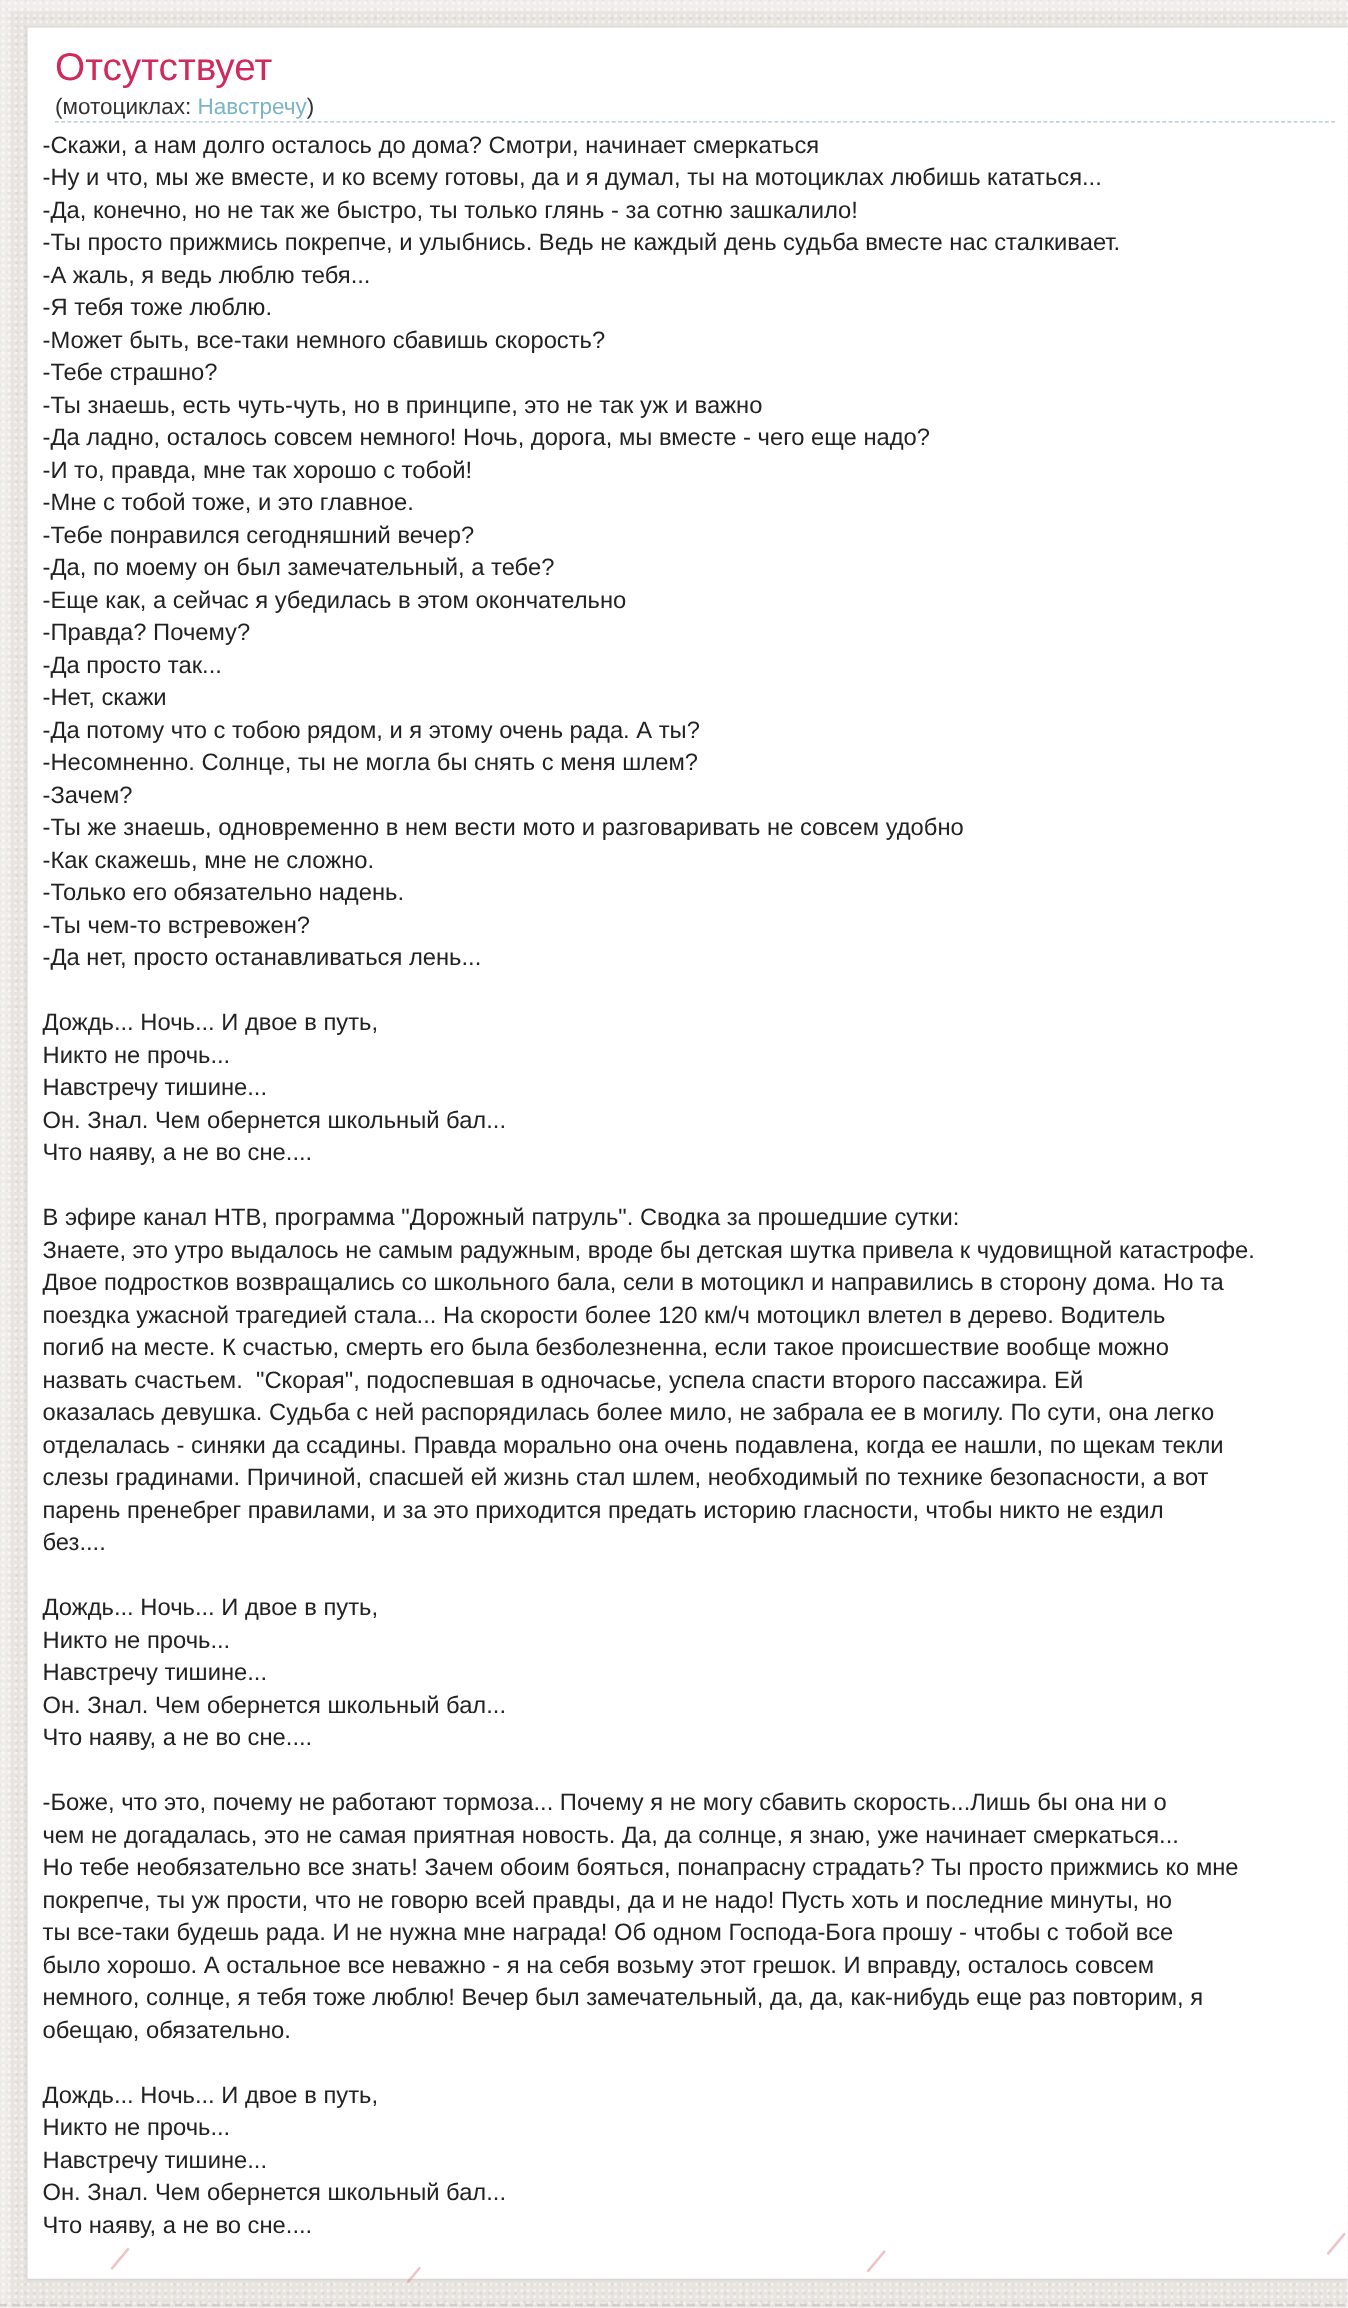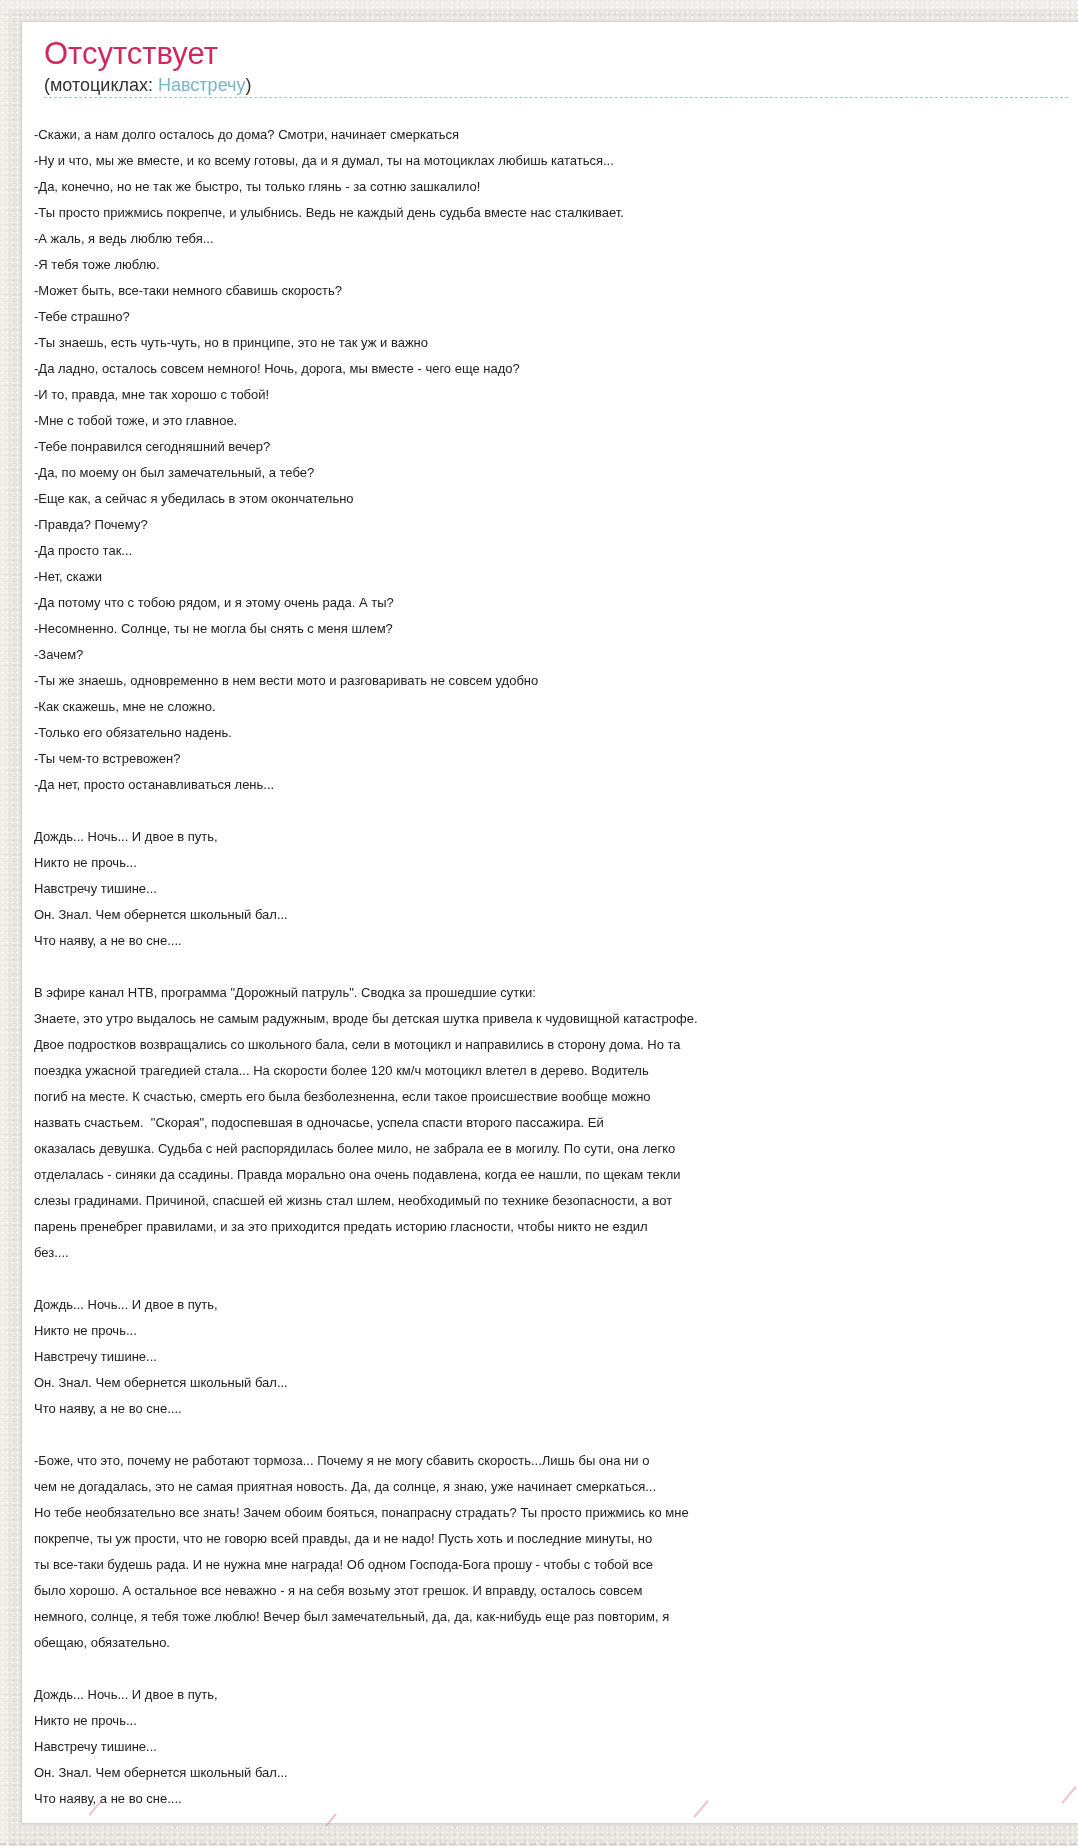--- a/index.html
+++ b/index.html
@@ -57,24 +57,24 @@
     color: #79b5c6;
     text-decoration: none;
     cursor: pointer;
   }
   .dashed-separator {
     margin: 1px 11px 0 22px;
     border-bottom: 1px dashed #a7c3cf;
     height: 0;
   }
   pre.lyrics {
-    margin: 24px 0 0 0;
+    margin: 6px 0 0 0;
     padding: 0 0 0 12px;
     font-family: "Liberation Sans", sans-serif;
-    font-size: 13px;
+    font-size: 19px;
     line-height: 26px;
     color: #222222;
     white-space: pre;
     overflow: visible;
   }
   .bottom-dots {
     position: absolute;
     left: 0;
     top: 1843px;
     width: 1078px;

